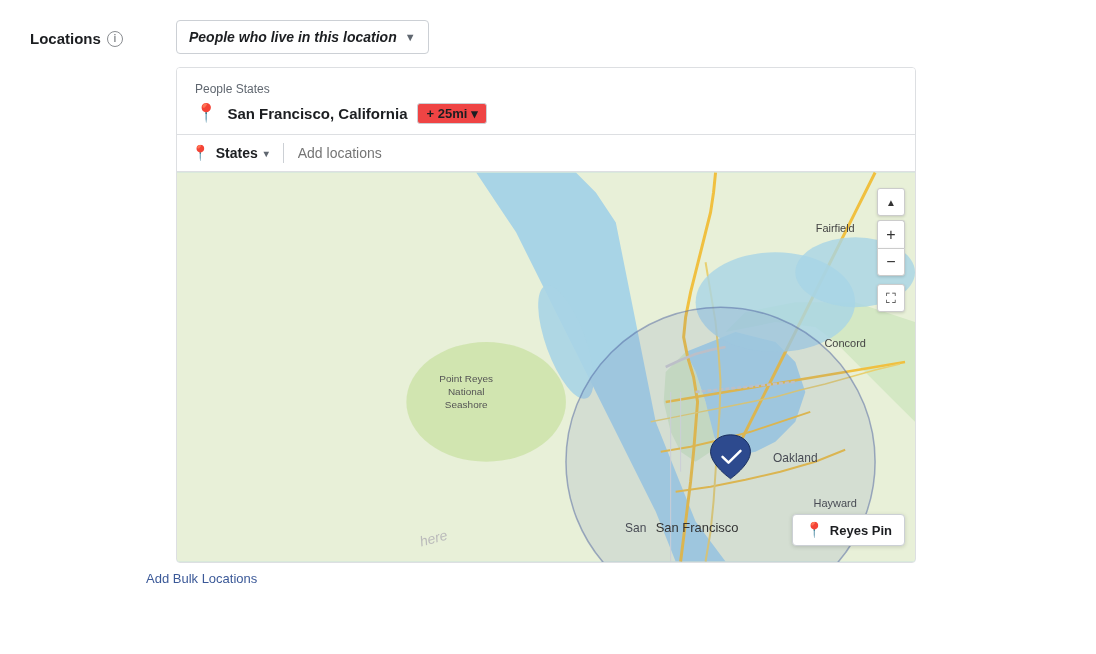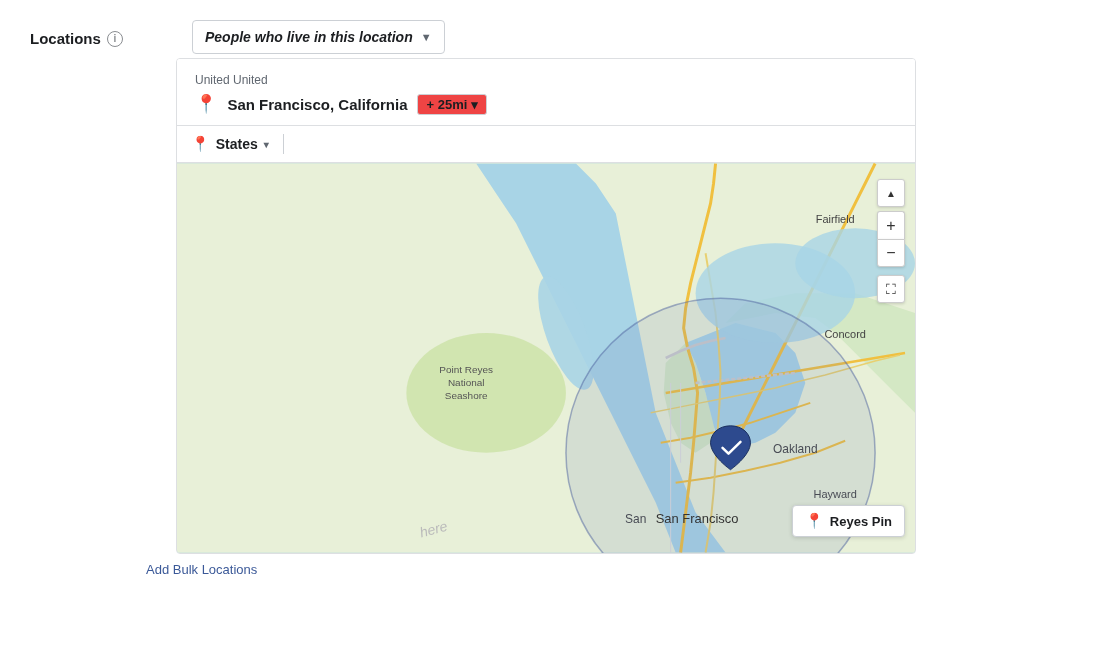--- a/index.html
+++ b/index.html
@@ -6,22 +6,22 @@
     body {
       font-family: -apple-system, BlinkMacSystemFont, 'Segoe UI', Helvetica, Arial, sans-serif;
       background: #fff;
       color: #333;
       font-size: 14px;
       padding: 20px 30px;
     }
     .locations-row {
       display: flex;
       align-items: flex-start;
-      gap: 32px;
-      margin-bottom: 4px;
+      gap: 16px;
+      margin-bottom: 13px;
     }
     .locations-label-group {
       display: flex;
       align-items: center;
       gap: 6px;
       padding-top: 10px;
       min-width: 130px;
     }
     .locations-label {
       font-size: 15px;
@@ -235,38 +235,39 @@
   </div>
   <button class="location-dropdown">
     <span>People who live in this location</span>
     <span class="dropdown-arrow">▼</span>
   </button>
 </div>
 
 <div class="map-container">
 
   <div class="location-info-panel">
-    <div class="country-label">United United</div>
+    <div class="country-label">People States</div>
     <div class="city-row">
       <span class="location-pin-icon">📍</span>
       <span class="city-name">San Francisco, California</span>
       <button class="radius-btn">
         <span>+ 25mi</span>
         <span>▾</span>
       </button>
     </div>
   </div>
 
   <div class="include-bar">
     <button class="include-btn">
       <span class="include-pin">📍</span>
       <span>States</span>
       <span class="include-arrow">▾</span>
     </button>
     <div class="divider-vert"></div>
+    <input class="add-locations-input" type="text" placeholder="Add locations" style="">
   </div>
 
   <div class="map-area">
     
     <svg class="map-svg" viewBox="0 0 740 390" xmlns="http://www.w3.org/2000/svg">
 
       <rect width="740" height="390" fill="#a8d4e6"></rect>
 
       <polygon points="0,0 300,0 320,30 340,60 360,100 380,140 400,180 420,220 440,260 460,300 480,340 500,390 0,390" fill="#e8f0d8"></polygon>
 

